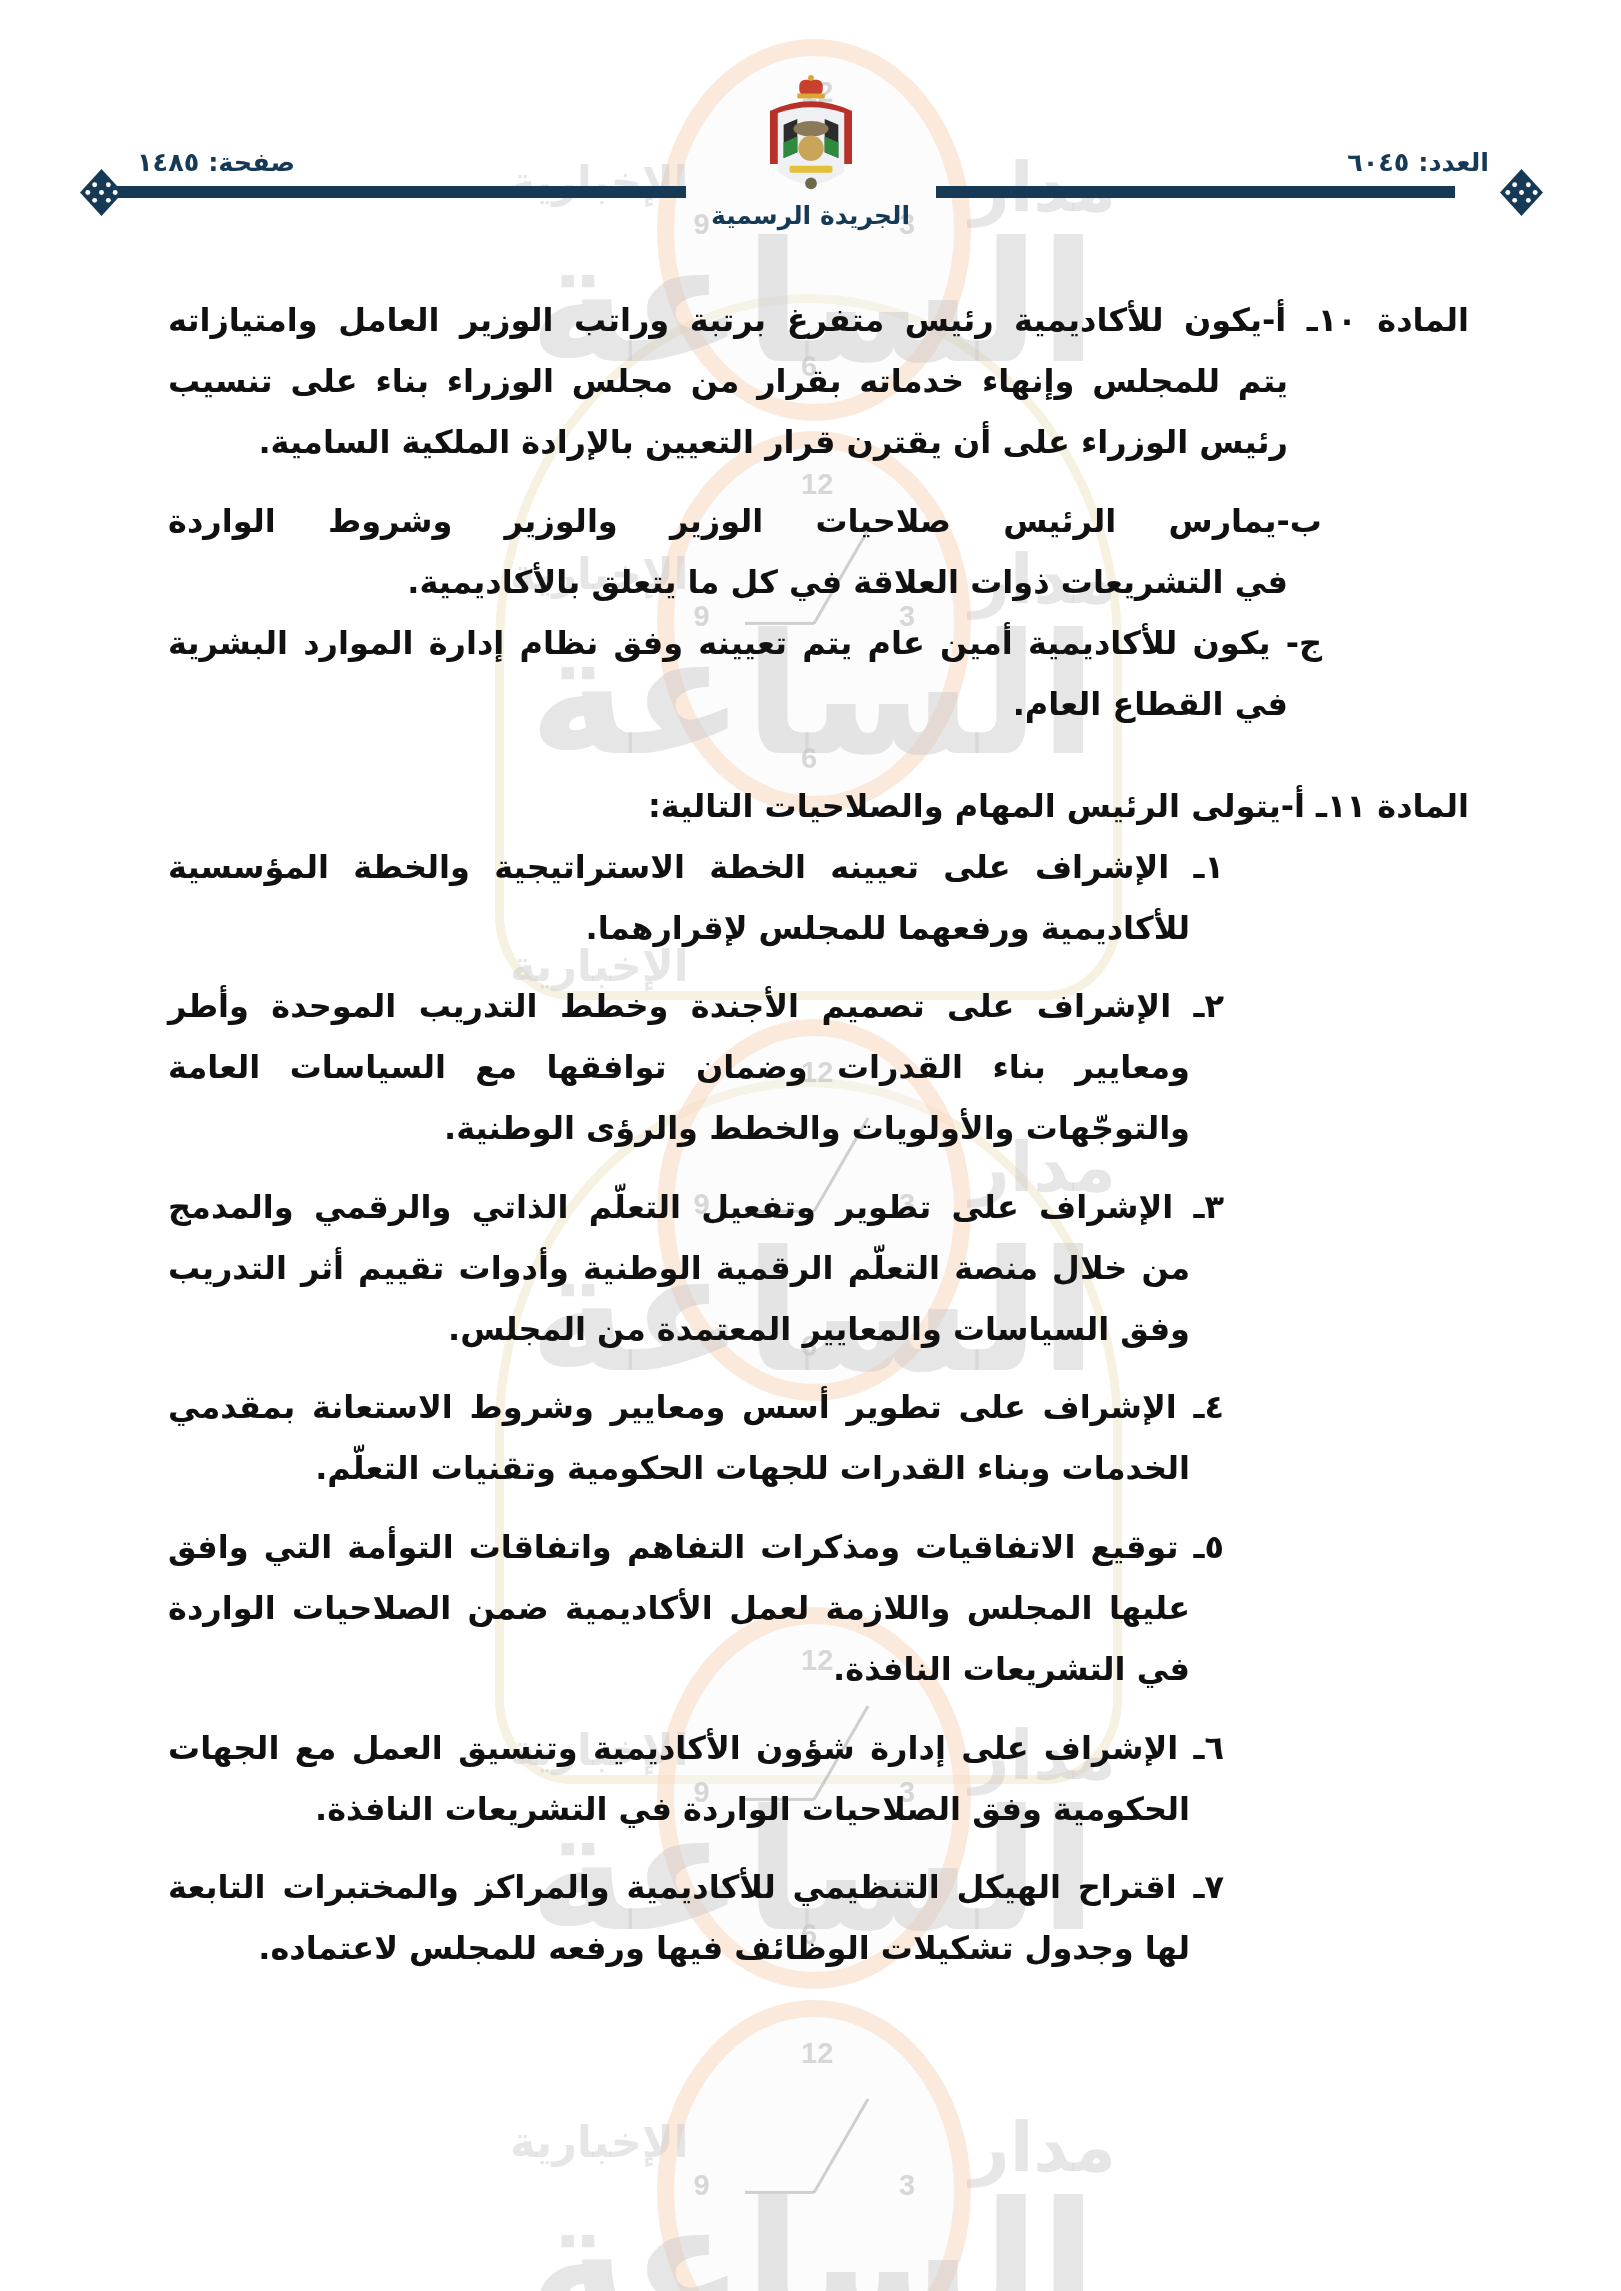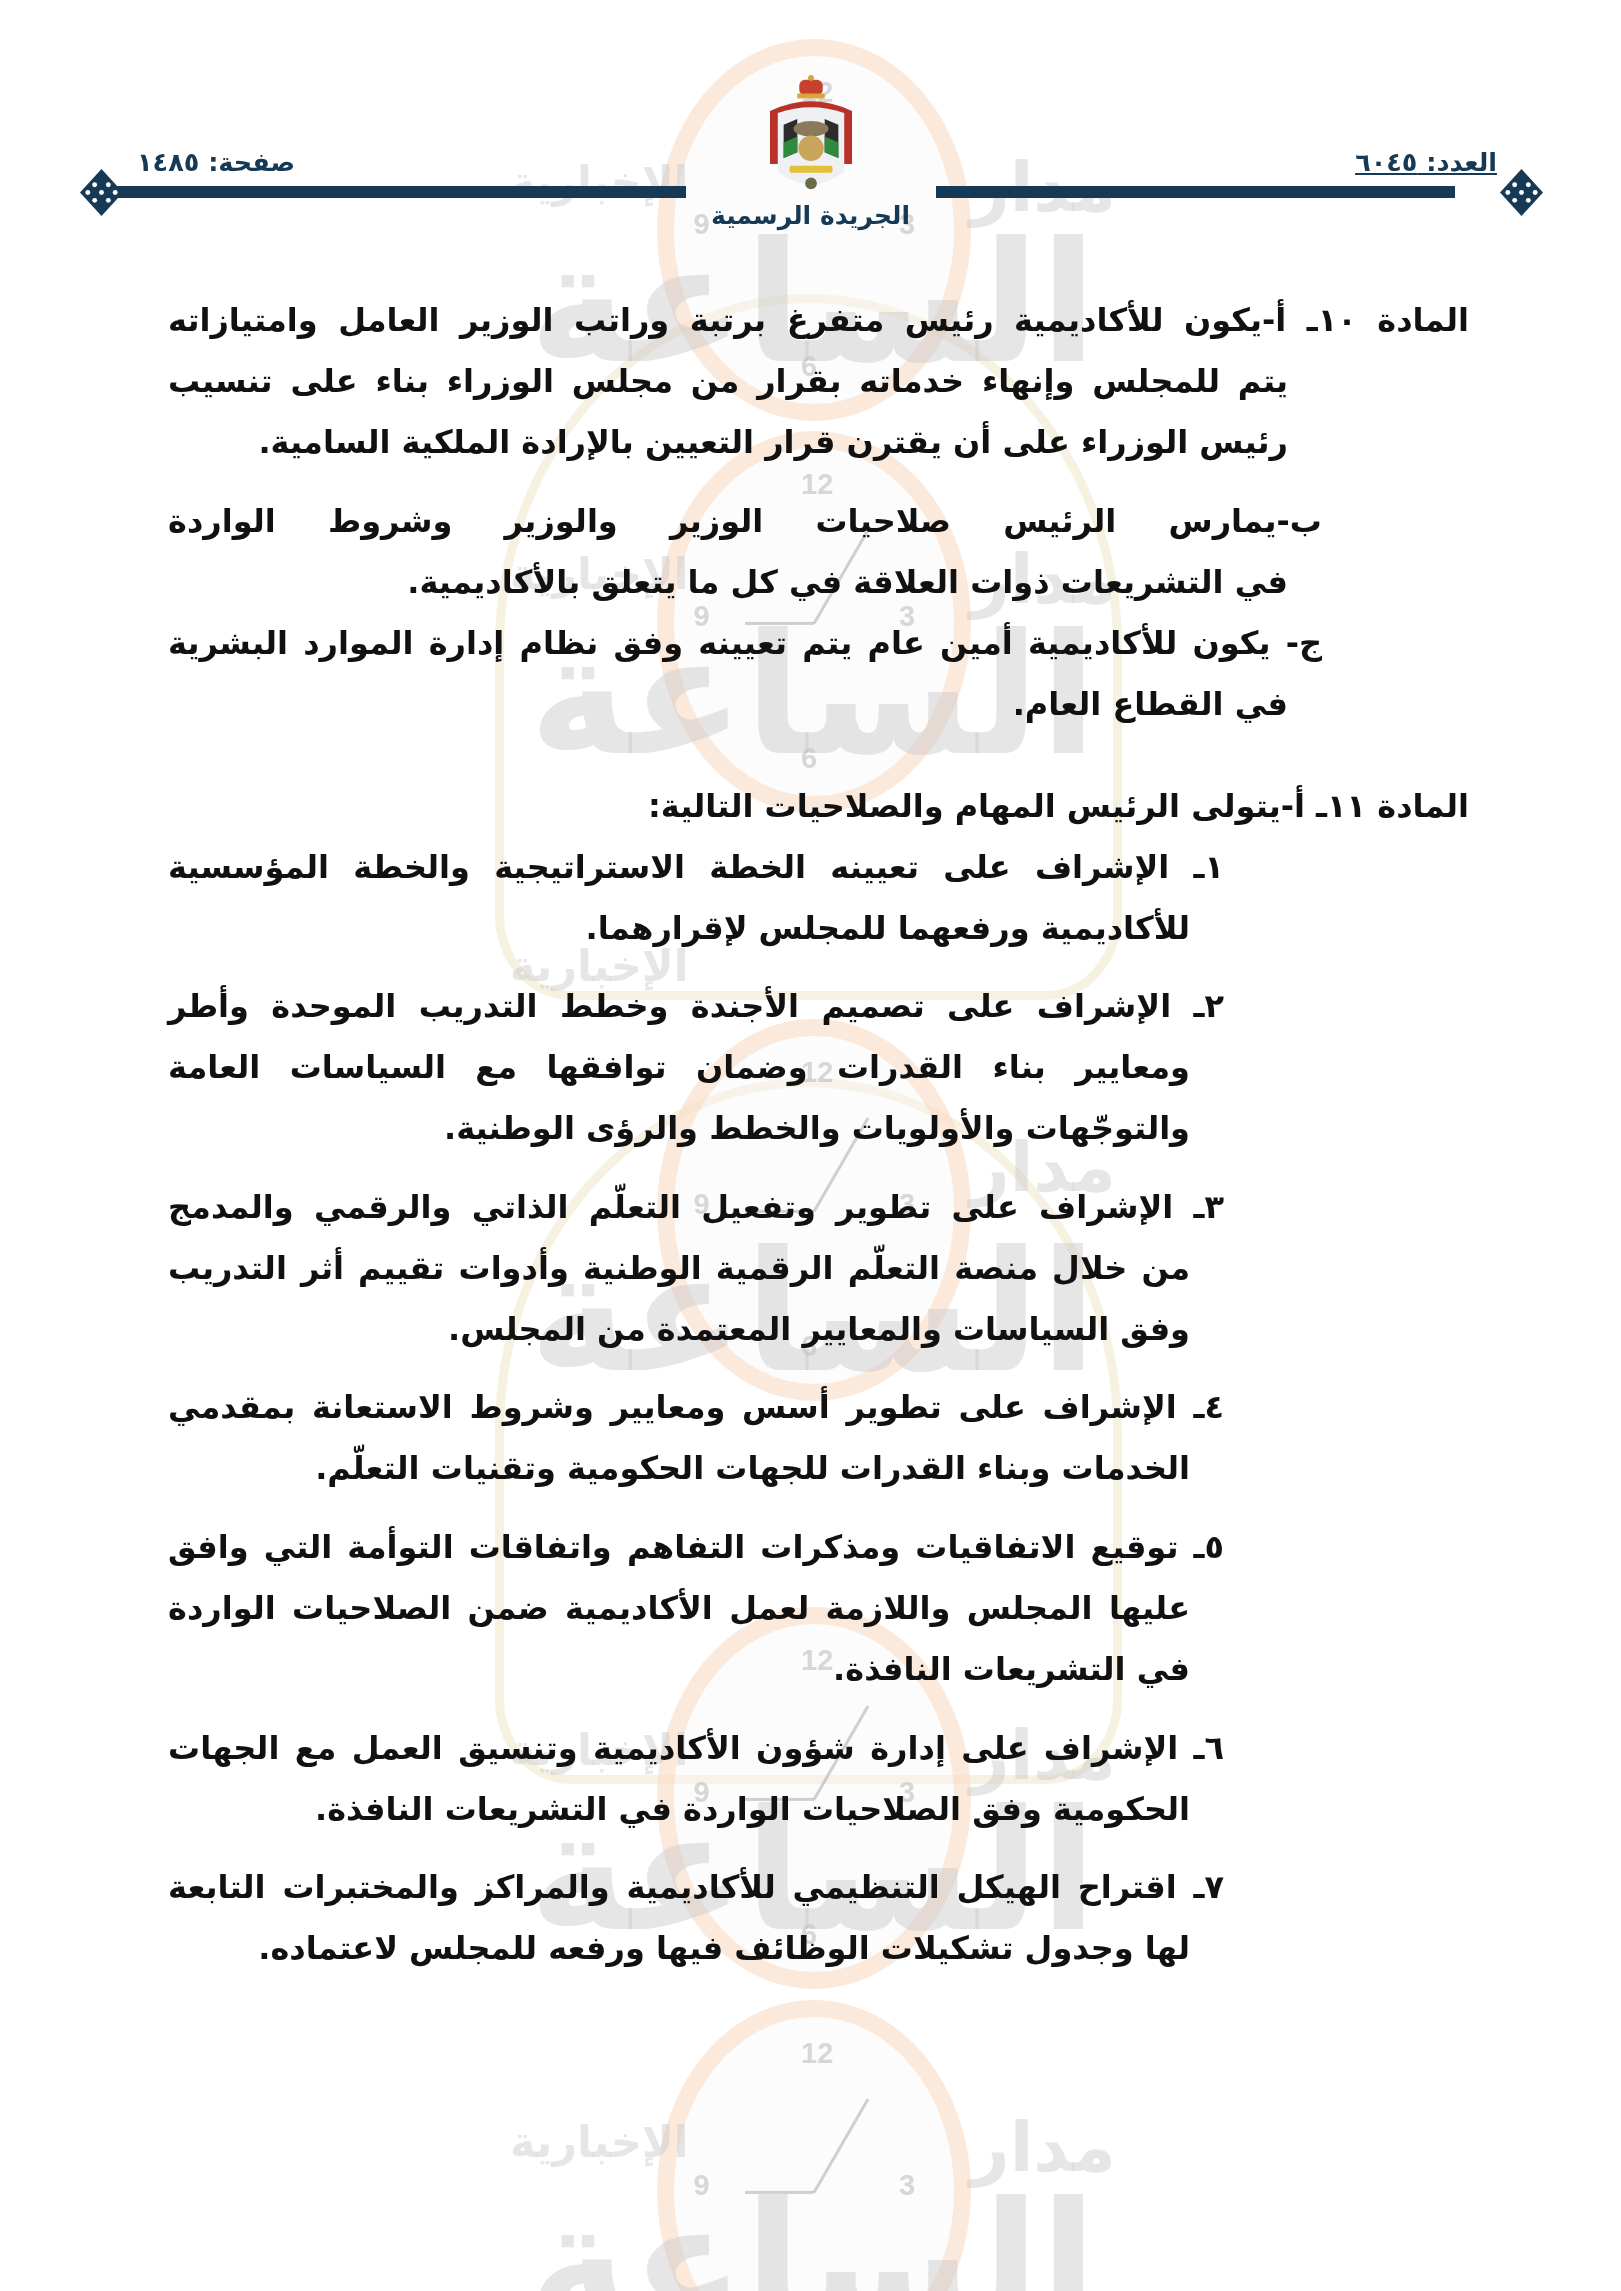--- a/index.html
+++ b/index.html
@@ -72,21 +72,21 @@
     .issue-label, .page-label {
       position: absolute;
       top: 147px;
       font-family: "DejaVu Sans", sans-serif;
       font-size: 25.5px;
       font-weight: bold;
       color: #163a55;
       direction: rtl;
       white-space: nowrap;
     }
-    .issue-label { right: 124px; text-decoration: underline; }
+    .issue-label { right: 132px; }
     .page-label { left: 137px; }
     .emblem {
       position: absolute;
       left: 762px; top: 74px;
       width: 98px; height: 127px;
     }
     .gazette-title {
       position: absolute;
       top: 201px;
       left: 0; width: 1621px;

